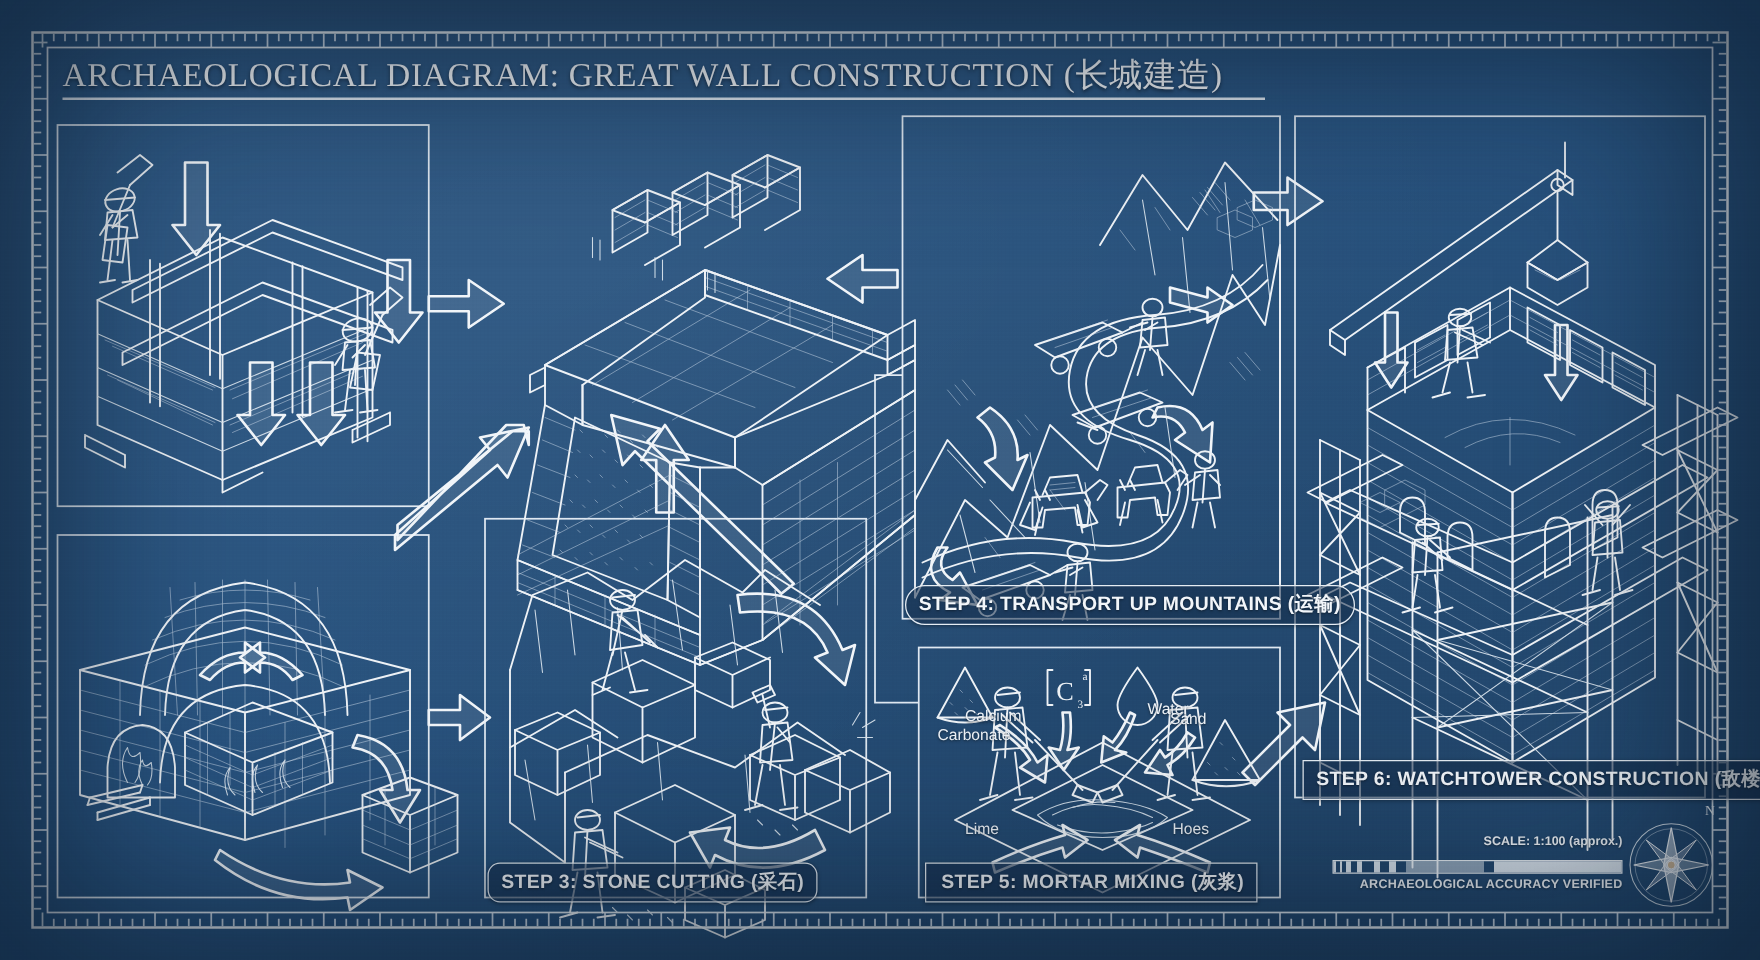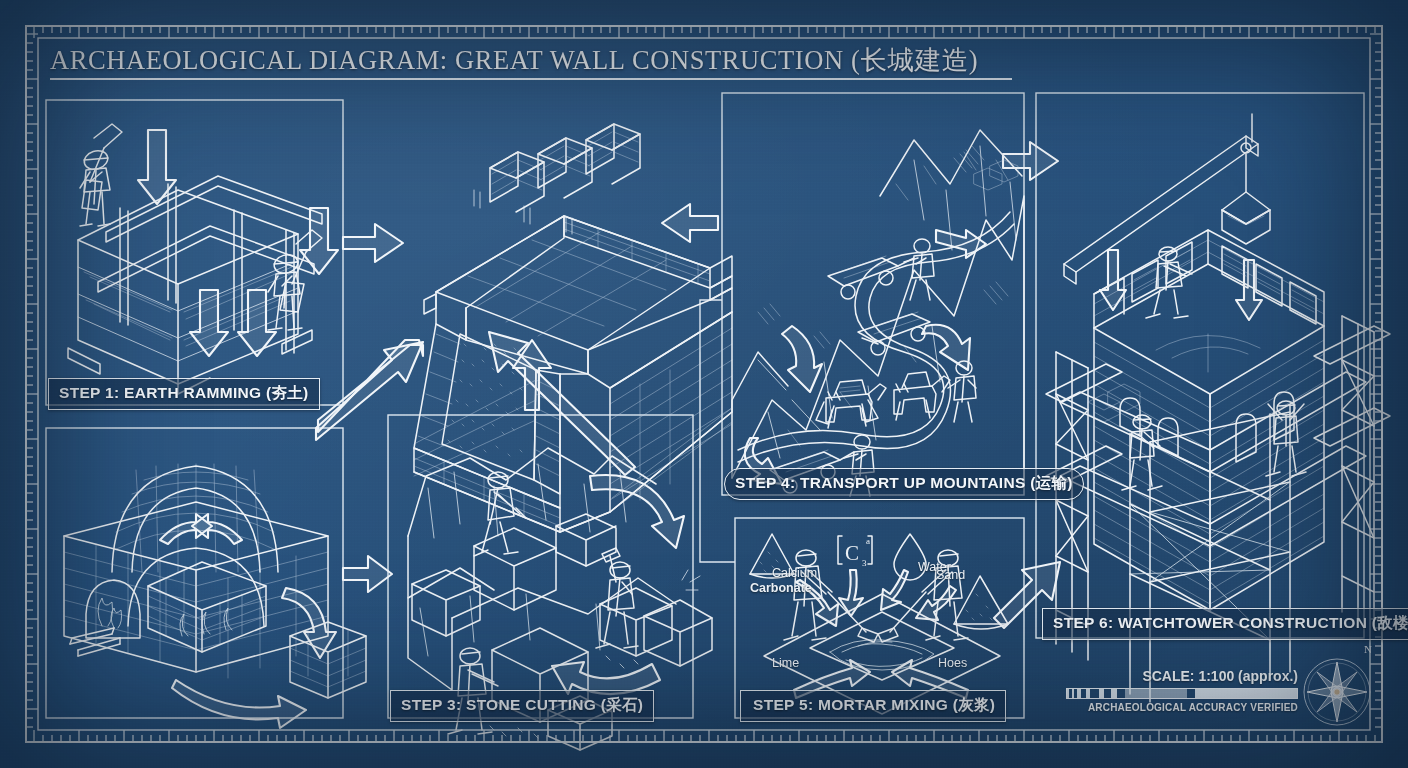--- a/index.html
+++ b/index.html
@@ -46,21 +46,21 @@
 
   #title{position:absolute;left:50px;top:42px;font-size:26.5px;
      font-family:"Liberation Serif",serif;font-weight:400;color:#f4f7fa;
      letter-spacing:.6px;text-shadow:0 1px 3px rgba(0,0,0,.5);}
   #titlerule{position:absolute;left:50px;top:78px;width:962px;height:2px;
      background:#e9eff5;opacity:.95;}
 
   .callout{position:absolute;font-size:12.5px;color:#eef3f8;
      text-shadow:0 1px 2px rgba(0,0,0,.5);white-space:nowrap;}
 
-  #scaletext{position:absolute;right:110px;top:668px;font-size:14px;
+  #scaletext{position:absolute;right:110px;top:668px;font-size:10px;
      font-weight:600;color:#f1f5f9;text-shadow:0 1px 2px rgba(0,0,0,.45);}
   #accuracy{position:absolute;right:110px;top:702px;font-size:10px;
      font-weight:700;letter-spacing:.2px;color:#f1f5f9;
      text-shadow:0 1px 2px rgba(0,0,0,.45);}
   #scalebar{position:absolute;right:110px;top:688px;width:232px;height:11px;
      border:1.5px solid #e9eff5;box-sizing:border-box;
      background:linear-gradient(90deg,
         rgba(232,240,247,.92) 0 2px, rgba(40,83,127,0) 2px 5px,
         rgba(232,240,247,.92) 5px 7px, rgba(40,83,127,0) 7px 10px,
         rgba(232,240,247,.92) 10px 14px, rgba(40,83,127,0) 14px 19px,
@@ -1268,28 +1268,27 @@
       </g>
 
       <g class="ink-fine">
         <path d="M42 298 l16 -8 l16 8 l0 12 l-16 8 l-16 -8 Z"></path>
         <path d="M42 298 l16 8 l16 -8"></path>
         <path d="M62 288 l16 -8 l16 8 l0 12 l-16 8 l-16 -8 Z"></path>
       </g>
     </g>
   </svg>
 
-  <div class="lbl steplabel" style="left:48px;top:378px;">STEP 1: EARTH RAMMING (夯土)</div>
-  <div class="lbl steplabel" style="left:390px;top:690px;">STEP 3: STONE CUTTING (采石)</div>
+  <div class="lbl steplabel" style="left:390px;top:690px;border-radius:10px;">STEP 3: STONE CUTTING (采石)</div>
   <div class="lbl steplabel" style="left:724px;top:468px;border-radius:16px;">STEP 4: TRANSPORT UP MOUNTAINS (运输)</div>
   <div class="lbl steplabel" style="left:740px;top:690px;padding-left:12px;">STEP 5: MORTAR MIXING (灰浆)</div>
   <div class="lbl steplabel" style="left:1042px;top:608px;">STEP 6: WATCHTOWER CONSTRUCTION (敌楼)</div>
 
   <div class="callout" style="left:772px;top:566px;">Calcium</div>
-  <div class="callout" style="left:750px;top:581px;font-weight:bold;">Carbonate</div>
+  <div class="callout" style="left:750px;top:581px;">Carbonate</div>
   <div class="callout" style="left:918px;top:560px;">Water</div>
   <div class="callout" style="left:936px;top:568px;">Sand</div>
   <div class="callout" style="left:772px;top:656px;">Lime</div>
   <div class="callout" style="left:938px;top:656px;">Hoes</div>
 
   <div id="scaletext">SCALE: 1:100 (approx.)</div>
   <div id="scalebar"></div>
   <div id="accuracy">ARCHAEOLOGICAL ACCURACY VERIFIED</div>
 
   <div id="compassN">N</div>

